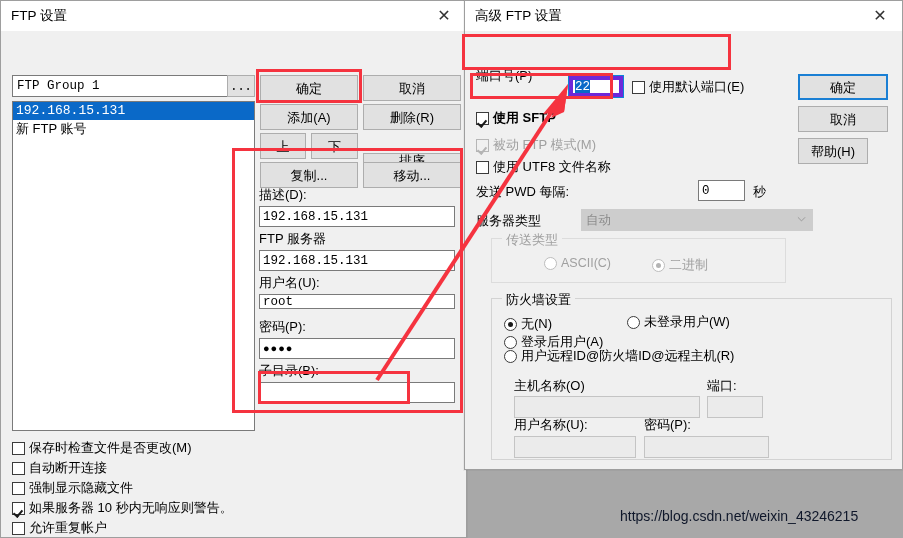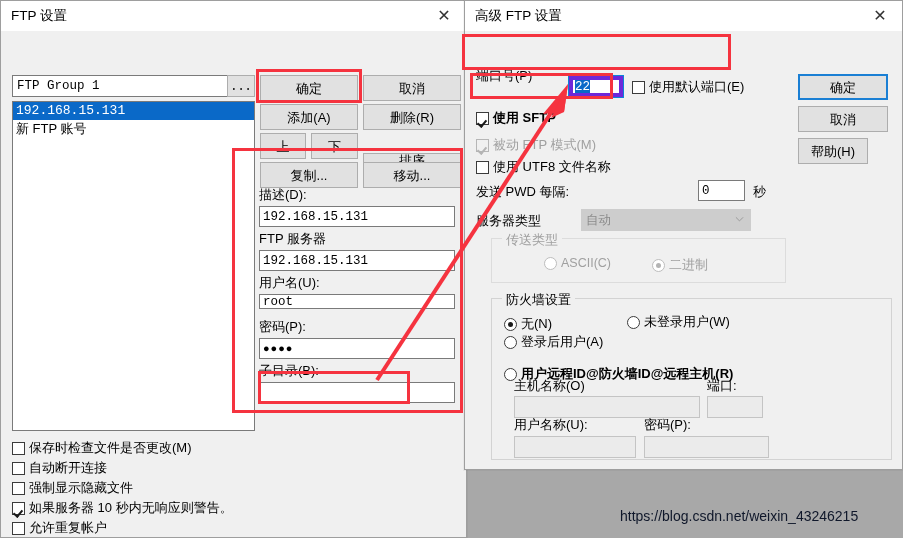--- a/index.html
+++ b/index.html
@@ -270,21 +270,21 @@
     <div class="cbrow" style="position:absolute; left:11px; top:127px;">
       <span class="cb"></span>
       <span class="lbl">使用 UTF8 文件名称</span>
     </div>
 
     <div class="lbl" style="position:absolute; left:11px; top:152px;">发送 PWD 每隔:</div>
     <div class="tbox" style="position:absolute; left:233px; top:149px; width:47px; height:21px;">0</div>
     <div class="lbl" style="position:absolute; left:288px; top:152px;">秒</div>
 
     <div class="lbl" style="position:absolute; left:11px; top:181px;">服务器类型</div>
-    <div class="combo disabled" style="position:absolute; left:116px; top:178px; width:170px; height:22px;">
+    <div class="combo disabled" style="position:absolute; left:116px; top:178px; width:232px; height:22px;">
       <span>自动</span>
       <svg class="arrow" viewBox="0 0 10 10">
         <path d="M1 3 L5 7 L9 3" fill="none" stroke="#9a9a9a" stroke-width="1.1"></path>
       </svg>
     </div>
 
     <div class="group dis" style="left:26px; top:207px; width:295px; height:45px;">
       <span class="gtitle">传送类型</span>
       <div class="cbrow" style="position:absolute; left:52px; top:17px;">
         <span class="rb dis"></span>
@@ -304,21 +304,21 @@
         <span class="lbl">无(N)</span>
       </div>
       <div class="cbrow" style="position:absolute; left:135px; top:14px;">
         <span class="rb"></span>
         <span class="lbl">未登录用户(W)</span>
       </div>
       <div class="cbrow" style="position:absolute; left:12px; top:34px;">
         <span class="rb"></span>
         <span class="lbl">登录后用户(A)</span>
       </div>
-      <div class="cbrow" style="position:absolute; left:12px; top:66px;font-weight:bold;">
+      <div class="cbrow" style="position:absolute; left:12px; top:48px;">
         <span class="rb"></span>
         <span class="lbl">用户远程ID@防火墙ID@远程主机(R)</span>
       </div>
 
       <div class="lbl" style="position:absolute; left:22px; top:78px;">主机名称(O)</div>
       <div class="tbox disabled" style="position:absolute; left:22px; top:97px; width:186px; height:22px;"></div>
 
       <div class="lbl" style="position:absolute; left:215px; top:78px;">端口:</div>
       <div class="tbox disabled" style="position:absolute; left:215px; top:97px; width:56px; height:22px;"></div>
 

